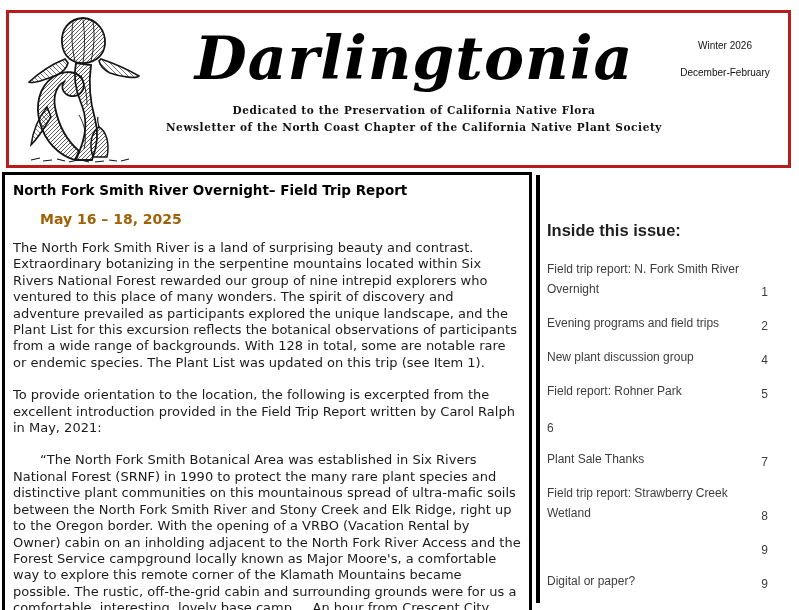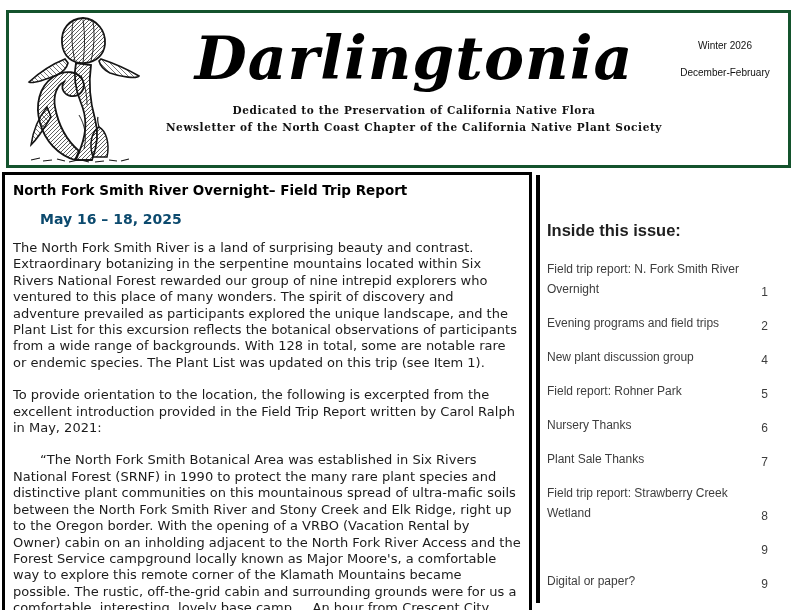--- a/index.html
+++ b/index.html
@@ -10,21 +10,21 @@
     background: #ffffff;
     overflow: hidden;
     font-family: "DejaVu Sans", sans-serif;
     color: #1c1c1c;
   }
 
   
   .header-box {
     position: absolute; left: 6px; top: 10px;
     width: 785px; height: 158px;
-    border: 3px solid #14532d;
+    border: 3px solid #b91c1c;
     background: #fff;
   }
   .logo {
     position: absolute; left: 2px; top: 1px;
     width: 146px; height: 150px;
   }
   .head-center {
     position: absolute; left: 140px; top: 0;
     width: 530px; height: 100%;
     text-align: center;
@@ -75,21 +75,21 @@
   }
   .byline-row {
     position: relative;
     height: 20px;
     margin-bottom: 11px;
   }
   .article-date {
     font-weight: bold;
     font-size: 14px;
     margin-left: 27px;
-    color: #0c4a6e;
+    color: #a16207;
   }
   .article-byline {
     position: absolute; left: 247px; top: 1px;
     font-size: 13.5px;
   }
   .article-box p {
     font-size: 13px;
     line-height: 16.4px;
     margin: 0 0 16px 0;
   }
@@ -202,21 +202,20 @@
     </div>
     <div class="toc-row">
       <span class="toc-label">New plant discussion group</span>
       <span class="toc-page">4</span>
     </div>
     <div class="toc-row">
       <span class="toc-label">Field report: Rohner Park</span>
       <span class="toc-page">5</span>
     </div>
     <div class="toc-row">
-      <span class="toc-label">Nursery Thanks</span>
       <span class="toc-page">6</span>
     </div>
     <div class="toc-row">
       <span class="toc-label">Plant Sale Thanks</span>
       <span class="toc-page">7</span>
     </div>
     <div class="toc-row">
       <span class="toc-label">Field trip report: Strawberry Creek Wetland</span>
       <span class="toc-page">8</span>
     </div>

